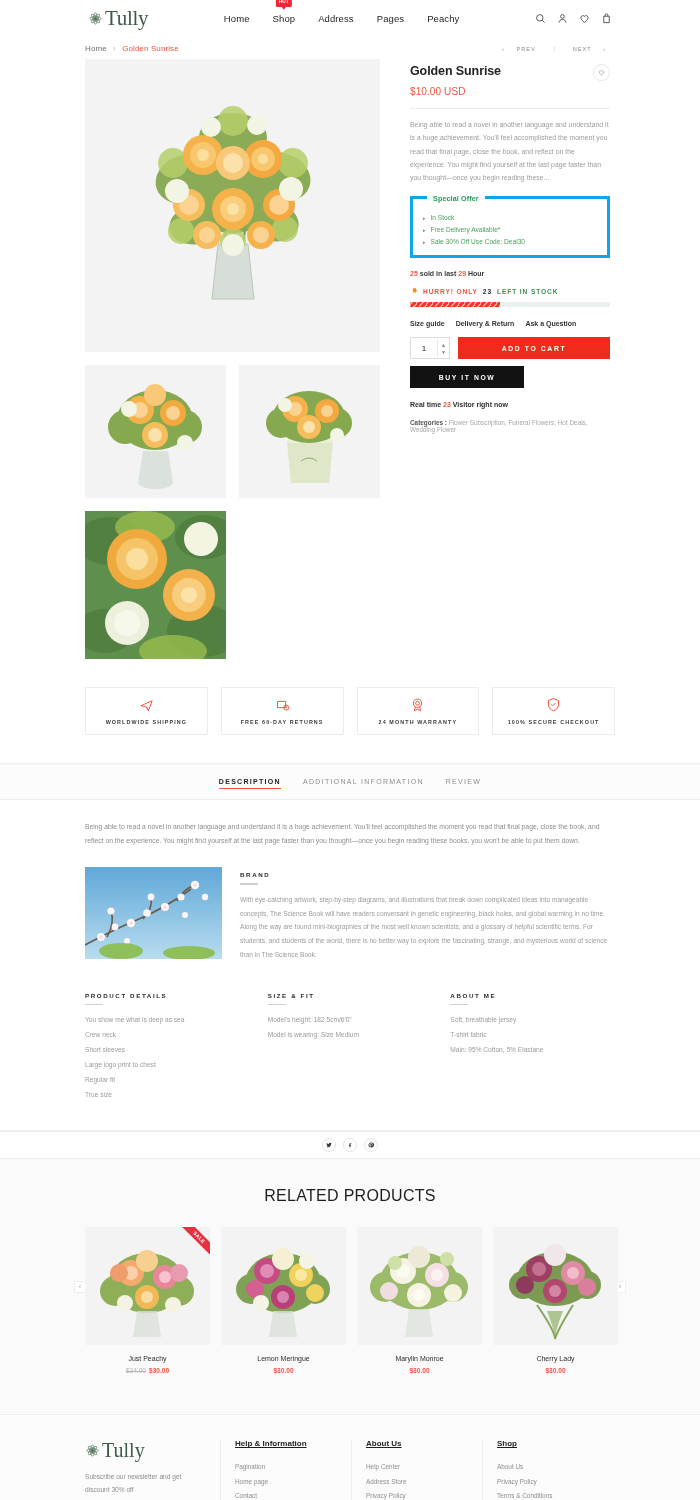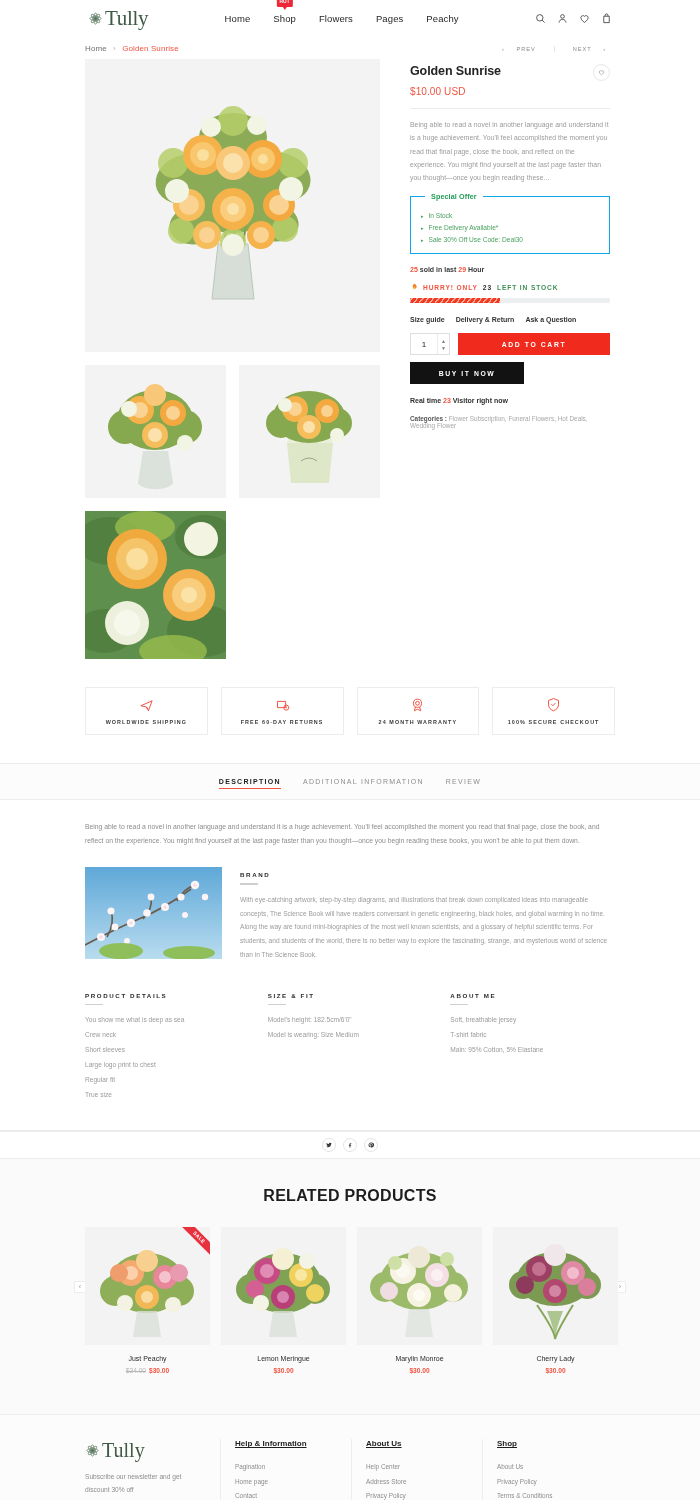--- a/index.html
+++ b/index.html
@@ -118,21 +118,21 @@
     width: 17px; height: 17px; border-radius: 50%;
     border: 1px solid #e7e7e7;
     display: flex; align-items: center; justify-content: center;
     cursor: pointer; background: #fff;
   }
   .p-price { font-size: 10px; color: #f2533f; margin-top: 5px; letter-spacing: .1px; }
   .divider { height: 1px; background: #ececec; margin: 11px 0 9px; }
   .p-desc { font-size: 6.8px; line-height: 1.95; color: #9a9a9a; letter-spacing: .05px; }
 
   .offer-box {
-    border: 1px solid #0ea5e9;
+    border: 3px solid #0ea5e9;
     margin-top: 12px;
     padding: 9px 10px 10px;
     position: relative;
   }
   .offer-title {
     position: absolute;
     top: -5px; left: 14px;
     background: #fff;
     padding: 0 6px;
     font-size: 7.2px;
@@ -255,21 +255,21 @@
   .share-circle {
     width: 14px; height: 14px; border-radius: 50%;
     border: 1px solid #e4e4e4;
     display: flex; align-items: center; justify-content: center;
     cursor: pointer;
   }
 
   
   .related { background: #fafafa; padding: 28px 0 40px; position: relative; }
   .related-h {
-    text-align: center; font-size: 16px; font-weight: bold;
+    text-align: center; font-size: 16px; font-weight: normal;
     color: #1d1d1d; letter-spacing: .3px; margin-bottom: 22px;
   }
   .rel-grid { display: flex; gap: 11px; }
   .rel-card { width: 125px; }
   .rel-thumb {
     width: 125px; height: 118px;
     background: #f3f3f3; position: relative; overflow: hidden; cursor: pointer;
   }
   .sale-ribbon {
     position: absolute; top: 6px; right: -17px;
@@ -331,21 +331,21 @@
 
     <div class="nav">
       <div class="nav-item">
         <span>Home</span>
       </div>
       <div class="nav-item">
         <span class="hot-badge">HOT</span>
         <span>Shop</span>
       </div>
       <div class="nav-item">
-        <span>Flowers</span>
+        <span>Address</span>
       </div>
       <div class="nav-item">
         <span>Pages</span>
       </div>
       <div class="nav-item">
         <span>Peachy</span>
       </div>
     </div>
 
     <div class="head-icons">

